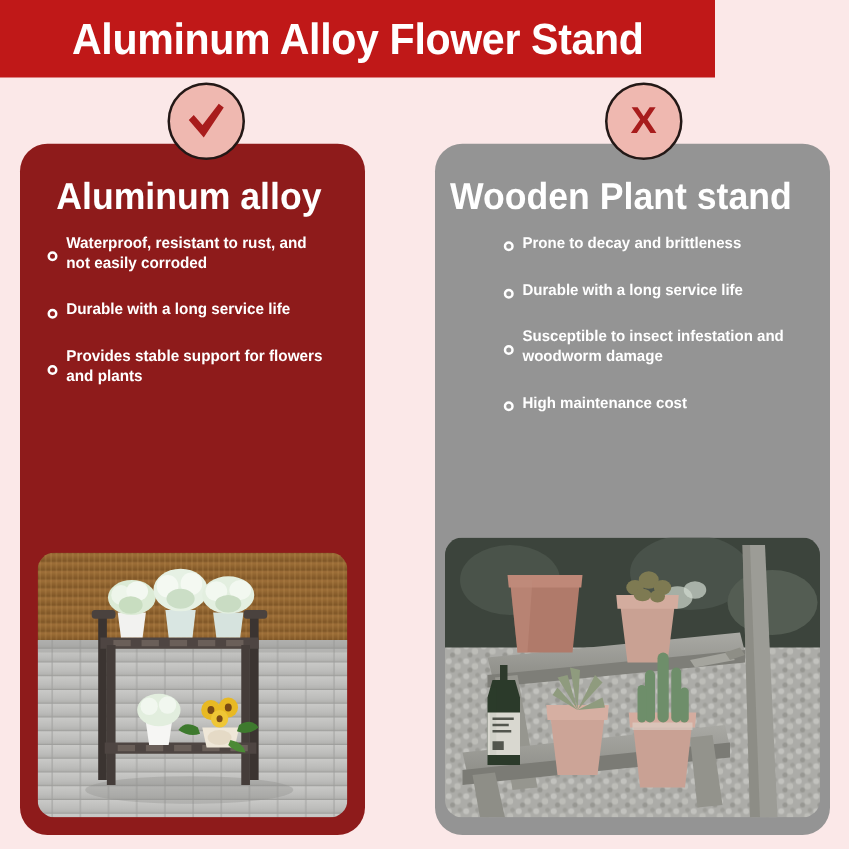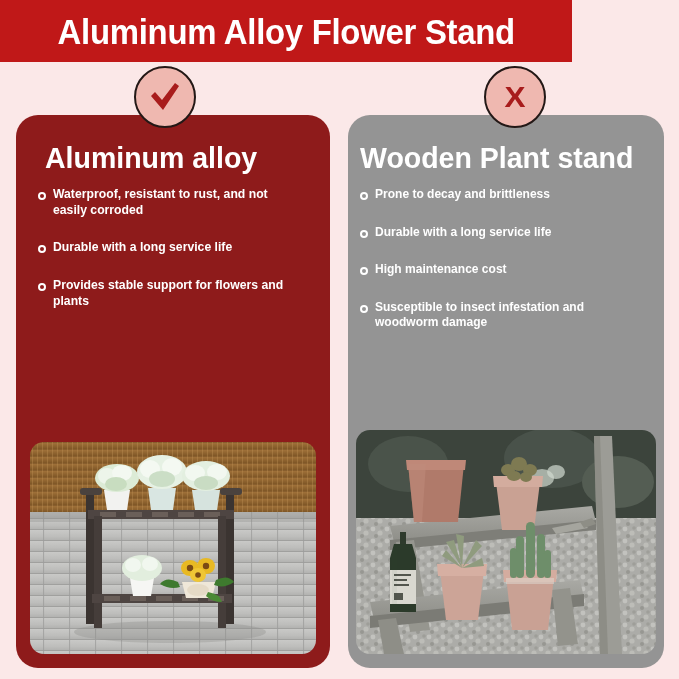--- a/index.html
+++ b/index.html
@@ -49,21 +49,21 @@
   
   .card{
     position:absolute;
     top:115px;
     height:553px;
     border-radius:22px;
     box-sizing:border-box;
     overflow:hidden;
   }
   .card-left{
-    left:16px;width:314px;
+    left:16px;width:276px;
     background:#8E1B1B;
   }
   .card-right{
     left:348px;width:316px;
     background:#949494;
     padding-left:23px;
   }
 
   .card-title{
     color:#FFFFFF;
@@ -77,25 +77,25 @@
   }
   .card-left .card-title{left:29px;top:28px;}
   .card-right .card-title{left:12px;top:28px;font-size:30px;}
 
   .bullets{
     position:absolute;
     top:72px;
     left:0;right:0;
   }
   .card-left .bullets{padding:0 18px 0 22px;}
-  .card-right .bullets{padding:0 8px 0 12px;}
+  .card-right .bullets{padding:0 8px 0 12px;margin-left:43px;}
 
   .bullet{
     display:flex;
-    align-items:flex-start;
+    align-items:center;
     margin-bottom:22px;
   }
   .bullet-marker{
     flex:0 0 auto;
     width:8px;height:8px;
     border-radius:50%;
     margin-top:5px;
     margin-right:7px;
     box-sizing:border-box;
   }
@@ -275,25 +275,25 @@
     <div class="bullet">
       <span class="bullet-marker"></span>
       <span class="bullet-text">Prone to decay and brittleness</span>
     </div>
     <div class="bullet">
       <span class="bullet-marker"></span>
       <span class="bullet-text">Durable with a long service life</span>
     </div>
     <div class="bullet">
       <span class="bullet-marker"></span>
+      <span class="bullet-text">Susceptible to insect infestation and woodworm damage</span>
+    </div>
+    <div class="bullet">
+      <span class="bullet-marker"></span>
       <span class="bullet-text">High maintenance cost</span>
-    </div>
-    <div class="bullet">
-      <span class="bullet-marker"></span>
-      <span class="bullet-text">Susceptible to insect infestation and woodworm damage</span>
     </div>
   </div>
 
   <div class="photo">
     <svg viewBox="0 0 300 224" preserveAspectRatio="none" aria-hidden="true">
       <defs>
         <linearGradient id="wdG" x1="0" y1="0" x2="0" y2="1">
           <stop offset="0%" stop-color="#A9A9A4"></stop>
           <stop offset="100%" stop-color="#8E8E88"></stop>
         </linearGradient>

